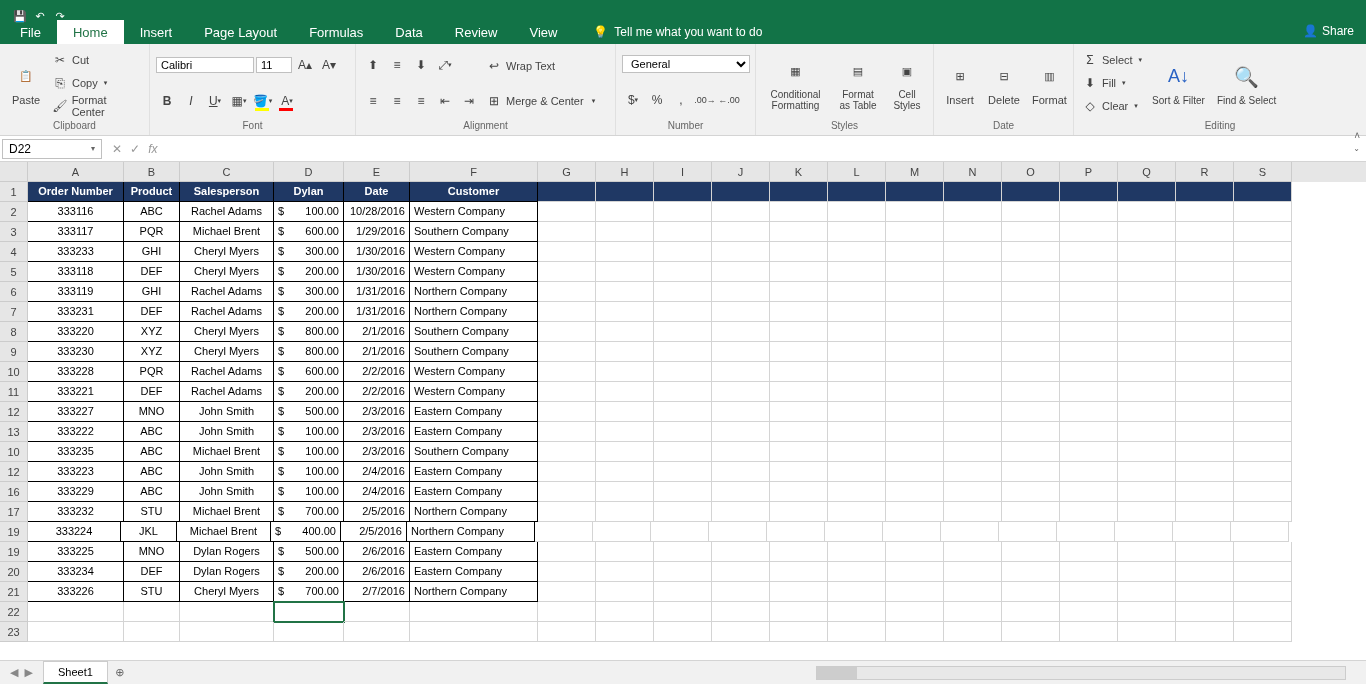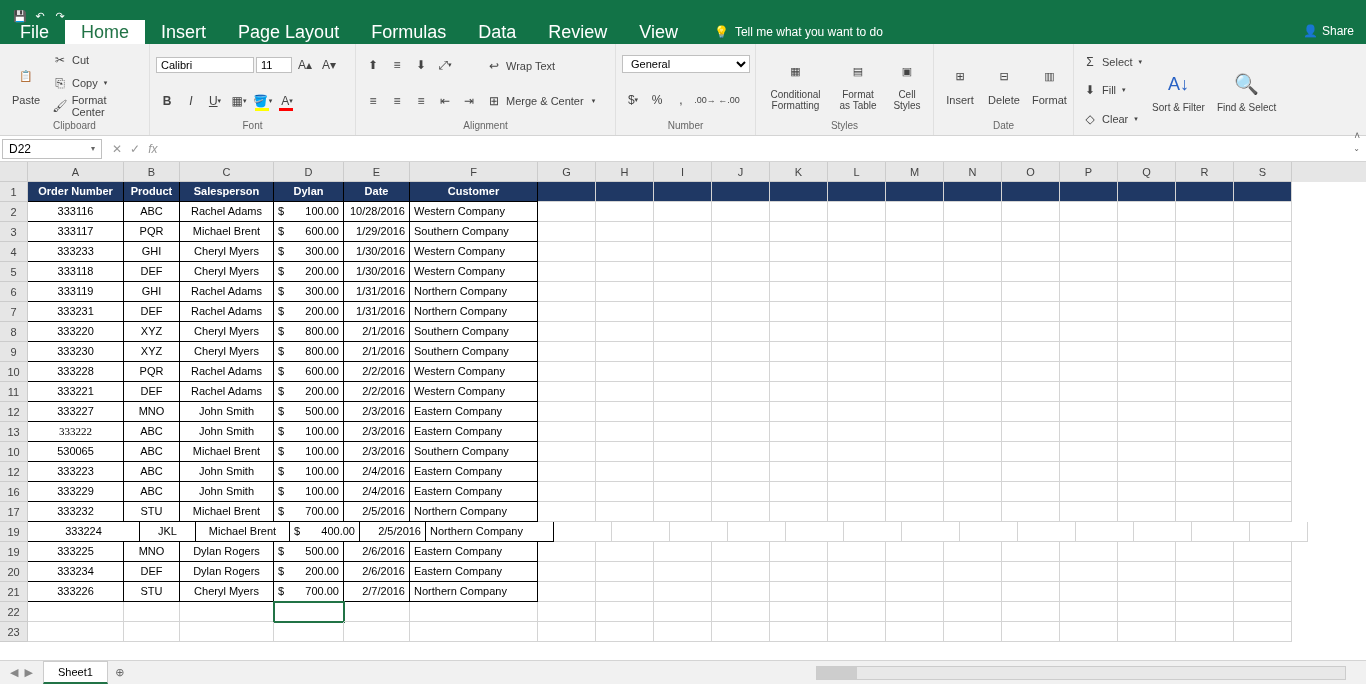--- a/index.html
+++ b/index.html
@@ -3,21 +3,21 @@
 <meta charset="utf-8">
 <style>
 * { margin: 0; padding: 0; box-sizing: border-box; font-family: "Segoe UI", Arial, sans-serif; }
 body { background: #fff; overflow: hidden; width: 1366px; height: 684px; position: relative; }
 
 
 .title-bar { height: 44px; background: #127347; display: flex; align-items: flex-end; color: #fff; }
 .quick-access { display: flex; align-items: center; padding: 4px 8px; gap: 4px; position: absolute; top: 4px; left: 4px; }
 .qa-icon { width: 16px; height: 16px; display: flex; align-items: center; justify-content: center; font-size: 11px; }
 .tabs { display: flex; align-items: flex-end; height: 100%; padding-left: 4px; }
-.tab { padding: 6px 16px; color: #fff; font-size: 18px; cursor: pointer; height: 24px; display: flex; align-items: center; }
+.tab { padding: 6px 16px; color: #fff; font-size: 13px; cursor: pointer; height: 24px; display: flex; align-items: center; }
 .tab.file { background: #127347; }
 .tab.active { background: #fff; color: #217346; }
 .tell-me { display: flex; align-items: center; gap: 6px; font-size: 12px; margin-left: 20px; padding-bottom: 5px; }
 .share { position: absolute; right: 12px; top: 24px; color: #fff; font-size: 12px; display: flex; align-items: center; gap: 4px; }
 
 
 .ribbon { height: 92px; background: #f1f1f1; border-bottom: 1px solid #d4d4d4; display: flex; position: relative; }
 .ribbon-group { border-right: 1px solid #e0e0e0; padding: 4px 6px 2px; display: flex; flex-direction: column; justify-content: space-between; }
 .ribbon-group-label { font-size: 10px; color: #666; text-align: center; padding: 2px 0; position: relative; }
 .ribbon-group-content { display: flex; gap: 4px; flex: 1; }
@@ -253,20 +253,21 @@
       </div>
       <div class="big-btn">
           <div class="icon-lg" style="font-size:18px;color:#2962c4">A↓</div>
           <span style="font-size:10px;text-align:center;line-height:1.1">Sort &amp; Filter</span>
         </div>
       <div class="big-btn">
           <div class="icon-lg" style="font-size:20px;color:#2962c4">🔍</div>
           <span style="font-size:10px;text-align:center;line-height:1.1">Find &amp; Select</span>
         </div>
     </div>
+    <div class="ribbon-group-label">Editing</div>
   </div>
 </div>
 <span class="collapse-ribbon">˄</span>
 
 <div class="formula-bar">
   <div class="name-box">
       <span>D22</span>
       <span style="font-size:8px;color:#666">▾</span>
     </div>
   <div class="fx-btns">
@@ -628,21 +629,21 @@
         <div class="cell" style="width: 58px; border-right: 1px solid rgb(212, 212, 212); border-bottom: 1px solid rgb(212, 212, 212);"></div>
         <div class="cell" style="width: 58px; border-right: 1px solid rgb(212, 212, 212); border-bottom: 1px solid rgb(212, 212, 212);"></div>
         <div class="cell" style="width: 58px; border-right: 1px solid rgb(212, 212, 212); border-bottom: 1px solid rgb(212, 212, 212);"></div>
         <div class="cell" style="width: 58px; border-right: 1px solid rgb(212, 212, 212); border-bottom: 1px solid rgb(212, 212, 212);"></div>
         <div class="cell" style="width: 58px; border-right: 1px solid rgb(212, 212, 212); border-bottom: 1px solid rgb(212, 212, 212);"></div>
         <div class="cell" style="width: 58px; border-right: 1px solid rgb(212, 212, 212); border-bottom: 1px solid rgb(212, 212, 212);"></div>
         <div class="cell" style="width: 58px; border-right: 1px solid rgb(212, 212, 212); border-bottom: 1px solid rgb(212, 212, 212);"></div>
         <div class="cell" style="width: 58px; border-right: 1px solid rgb(212, 212, 212); border-bottom: 1px solid rgb(212, 212, 212);"></div>
       </div>
       <div class="row data-row">
-        <div class="cell c" style="width: 96px; font-family: Liberation Serif, serif;">333222</div>
+        <div class="cell c" style="width: 96px;">333222</div>
         <div class="cell c" style="width: 56px;">ABC</div>
         <div class="cell c" style="width: 94px;">John Smith</div>
         <div class="cell" style="width: 70px;">
           <span class="price">
             <span>$</span>
             <span>100.00</span>
           </span>
         </div>
         <div class="cell r" style="width: 66px;">2/3/2016</div>
         <div class="cell" style="width: 128px;">Eastern Company</div>
@@ -654,21 +655,21 @@
         <div class="cell" style="width: 58px; border-right: 1px solid rgb(212, 212, 212); border-bottom: 1px solid rgb(212, 212, 212);"></div>
         <div class="cell" style="width: 58px; border-right: 1px solid rgb(212, 212, 212); border-bottom: 1px solid rgb(212, 212, 212);"></div>
         <div class="cell" style="width: 58px; border-right: 1px solid rgb(212, 212, 212); border-bottom: 1px solid rgb(212, 212, 212);"></div>
         <div class="cell" style="width: 58px; border-right: 1px solid rgb(212, 212, 212); border-bottom: 1px solid rgb(212, 212, 212);"></div>
         <div class="cell" style="width: 58px; border-right: 1px solid rgb(212, 212, 212); border-bottom: 1px solid rgb(212, 212, 212);"></div>
         <div class="cell" style="width: 58px; border-right: 1px solid rgb(212, 212, 212); border-bottom: 1px solid rgb(212, 212, 212);"></div>
         <div class="cell" style="width: 58px; border-right: 1px solid rgb(212, 212, 212); border-bottom: 1px solid rgb(212, 212, 212);"></div>
         <div class="cell" style="width: 58px; border-right: 1px solid rgb(212, 212, 212); border-bottom: 1px solid rgb(212, 212, 212);"></div>
       </div>
       <div class="row data-row">
-        <div class="cell c" style="width: 96px;">530065</div>
+        <div class="cell c" style="width: 96px;">333235</div>
         <div class="cell c" style="width: 56px;">ABC</div>
         <div class="cell c" style="width: 94px;">Michael Brent</div>
         <div class="cell" style="width: 70px;">
           <span class="price">
             <span>$</span>
             <span>100.00</span>
           </span>
         </div>
         <div class="cell r" style="width: 66px;">2/3/2016</div>
         <div class="cell" style="width: 128px;">Southern Company</div>
@@ -758,21 +759,21 @@
         <div class="cell" style="width: 58px; border-right: 1px solid rgb(212, 212, 212); border-bottom: 1px solid rgb(212, 212, 212);"></div>
         <div class="cell" style="width: 58px; border-right: 1px solid rgb(212, 212, 212); border-bottom: 1px solid rgb(212, 212, 212);"></div>
         <div class="cell" style="width: 58px; border-right: 1px solid rgb(212, 212, 212); border-bottom: 1px solid rgb(212, 212, 212);"></div>
         <div class="cell" style="width: 58px; border-right: 1px solid rgb(212, 212, 212); border-bottom: 1px solid rgb(212, 212, 212);"></div>
         <div class="cell" style="width: 58px; border-right: 1px solid rgb(212, 212, 212); border-bottom: 1px solid rgb(212, 212, 212);"></div>
         <div class="cell" style="width: 58px; border-right: 1px solid rgb(212, 212, 212); border-bottom: 1px solid rgb(212, 212, 212);"></div>
         <div class="cell" style="width: 58px; border-right: 1px solid rgb(212, 212, 212); border-bottom: 1px solid rgb(212, 212, 212);"></div>
         <div class="cell" style="width: 58px; border-right: 1px solid rgb(212, 212, 212); border-bottom: 1px solid rgb(212, 212, 212);"></div>
       </div>
       <div class="row data-row">
-        <div class="cell c" style="width: 112px;">333224</div>
+        <div class="cell c" style="width: 93px;">333224</div>
         <div class="cell c" style="width: 56px;">JKL</div>
         <div class="cell c" style="width: 94px;">Michael Brent</div>
         <div class="cell" style="width: 70px;">
           <span class="price">
             <span>$</span>
             <span>400.00</span>
           </span>
         </div>
         <div class="cell r" style="width: 66px;">2/5/2016</div>
         <div class="cell" style="width: 128px;">Northern Company</div>

